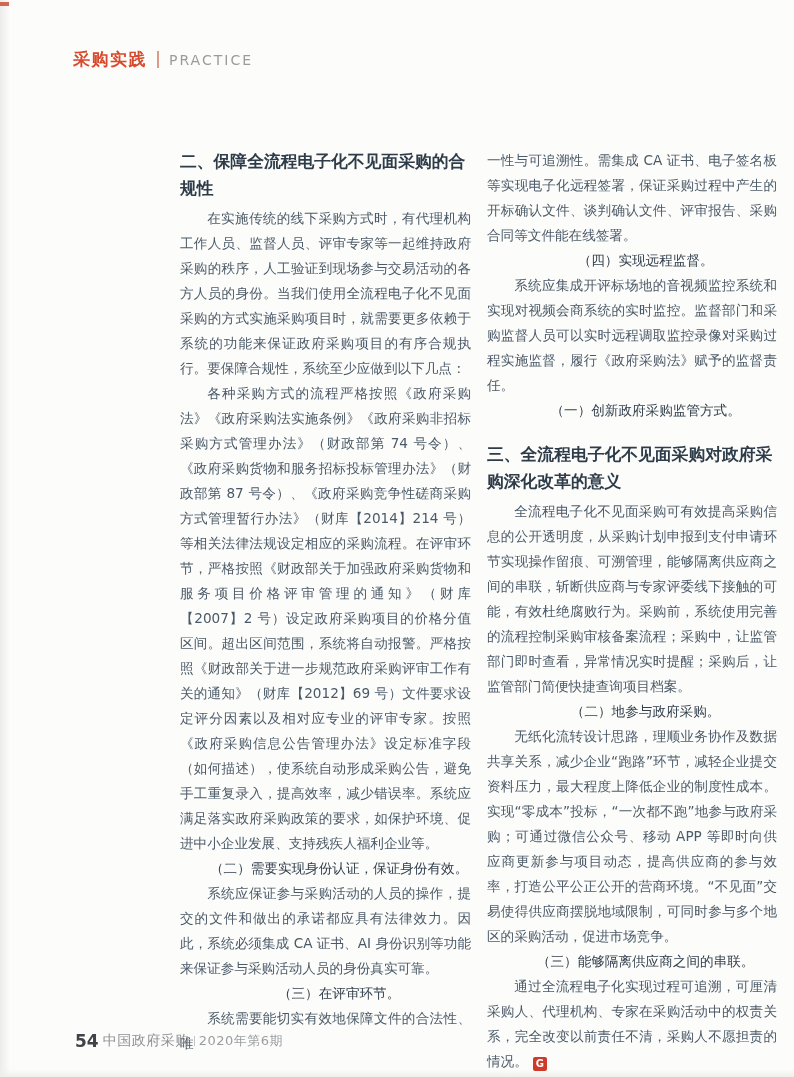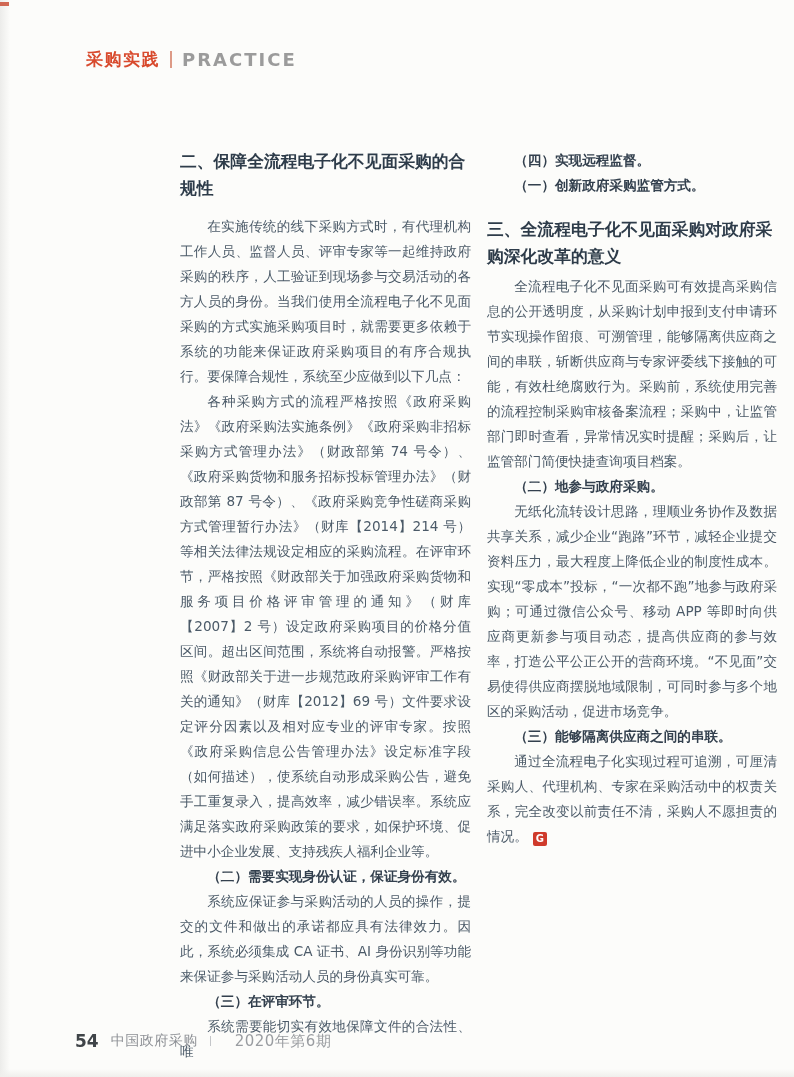--- a/index.html
+++ b/index.html
@@ -21,65 +21,65 @@
     position: absolute; left: 0; bottom: 0; width: 794px; height: 8px;
     background: linear-gradient(to top, #f0efec, rgba(252,252,250,0));
     pointer-events: none;
   }
   .corner-speck {
     position: absolute; left: 0; top: 2px; width: 9px; height: 4px;
     background: #c8452c; opacity: .8;
   }
   
   .page-header {
-    position: absolute; left: 86px; top: 48px;
+    position: absolute; left: 73px; top: 48px;
     display: flex; align-items: center; gap: 10px;
   }
   .cat-cn {
     color: #d84a2d; font-size: 17px; font-weight: 600; letter-spacing: 1.5px;
   }
   .cat-divider {
     width: 2px; height: 17px; background: #dd9a86;
   }
   .cat-en {
-    color: #9b9b9b; font-size: 18px; letter-spacing: 2px; font-weight: 700;
+    color: #9b9b9b; font-size: 14px; letter-spacing: 2px; font-weight: 400;
   }
   
   .column {
     position: absolute; top: 148px;
     font-size: 13.6px; line-height: 25px; color: #4b5a68;
     text-align: justify;
   }
   #col-left  { left: 180px; width: 291px; }
   #col-right { left: 487px; width: 290px; }
   .blk.h2 {
     font-size: 16.8px; font-weight: 700; color: #2e3c4a;
-    line-height: 27px; text-align: left; margin-bottom: 12px;
+    line-height: 27px; text-align: left; margin-bottom: 4px;
   }
   .blk.h2.spaced { margin-top: 18px; margin-bottom: 4px; }
   .blk.h3 {
-    font-weight: 700; color: #33404e; text-indent: 2em; text-align: left;
+    font-weight: 400; color: #33404e; text-indent: 2em; text-align: center;
   }
   .blk.p { text-indent: 2em; }
   .blk.p_cont { text-indent: 0; }
   .endmark {
     display: inline-block; width: 14px; height: 14px; margin-left: 5px;
     background: #cf3a2b; color: #ffffff; font-size: 10px; font-weight: 700;
     line-height: 14px; text-align: center; text-indent: 0;
     vertical-align: -1px; border-radius: 2px;
   }
   
   .page-footer {
     position: absolute; left: 75px; top: 1031px;
-    display: flex; align-items: center; gap: 12px;
+    display: flex; align-items: center; gap: 4px;
   }
   .page-num { font-size: 17px; font-weight: 700; color: #3f4448; }
   .footer-mag { font-size: 14px; color: #8d9095; letter-spacing: .5px; }
   .footer-div { width: 1px; height: 10px; background: #c4c6c9; }
-  .footer-issue { font-size: 15px; color: #9a9da1; letter-spacing: .5px; margin-left: 12px; }
+  .footer-issue { font-size: 13px; color: #9a9da1; letter-spacing: .5px; }
 </style>
 </head>
 <body>
 
 <div class="edge-left"></div>
 <div class="edge-bottom"></div>
 <div class="corner-speck"></div>
 
 <div class="page-header">
   <span class="cat-cn">采购实践</span>
@@ -90,21 +90,23 @@
 <div class="column" id="col-left">
     <div class="blk h2">二、保障全流程电子化不见面采购的合规性</div>
     <div class="blk p">在实施传统的线下采购方式时，有代理机构工作人员、监督人员、评审专家等一起维持政府采购的秩序，人工验证到现场参与交易活动的各方人员的身份。当我们使用全流程电子化不见面采购的方式实施采购项目时，就需要更多依赖于系统的功能来保证政府采购项目的有序合规执行。要保障合规性，系统至少应做到以下几点：</div>
     <div class="blk p">各种采购方式的流程严格按照《政府采购法》《政府采购法实施条例》《政府采购非招标采购方式管理办法》（财政部第 74 号令）、《政府采购货物和服务招标投标管理办法》（财政部第 87 号令）、《政府采购竞争性磋商采购方式管理暂行办法》（财库【2014】214 号）等相关法律法规设定相应的采购流程。在评审环节，严格按照《财政部关于加强政府采购货物和服务项目价格评审管理的通知》（财库【2007】2 号）设定政府采购项目的价格分值区间。超出区间范围，系统将自动报警。严格按照《财政部关于进一步规范政府采购评审工作有关的通知》（财库【2012】69 号）文件要求设定评分因素以及相对应专业的评审专家。按照《政府采购信息公告管理办法》设定标准字段（如何描述），使系统自动形成采购公告，避免手工重复录入，提高效率，减少错误率。系统应满足落实政府采购政策的要求，如保护环境、促进中小企业发展、支持残疾人福利企业等。</div>
     <div class="blk h3">（二）需要实现身份认证，保证身份有效。</div>
     <div class="blk p">系统应保证参与采购活动的人员的操作，提交的文件和做出的承诺都应具有法律效力。因此，系统必须集成 CA 证书、AI 身份识别等功能来保证参与采购活动人员的身份真实可靠。</div>
     <div class="blk h3">（三）在评审环节。</div>
     <div class="blk p">系统需要能切实有效地保障文件的合法性、唯</div>
   </div>
 <div class="column" id="col-right">
+    <div class="blk p_cont">一性与可追溯性。需集成 CA 证书、电子签名板等实现电子化远程签署，保证采购过程中产生的开标确认文件、谈判确认文件、评审报告、采购合同等文件能在线签署。</div>
     <div class="blk h3">（四）实现远程监督。</div>
+    <div class="blk p">系统应集成开评标场地的音视频监控系统和实现对视频会商系统的实时监控。监督部门和采购监督人员可以实时远程调取监控录像对采购过程实施监督，履行《政府采购法》赋予的监督责任。</div>
     <div class="blk h3">（一）创新政府采购监管方式。</div>
     <div class="blk h2 spaced">三、全流程电子化不见面采购对政府采购深化改革的意义</div>
     <div class="blk p">全流程电子化不见面采购可有效提高采购信息的公开透明度，从采购计划申报到支付申请环节实现操作留痕、可溯管理，能够隔离供应商之间的串联，斩断供应商与专家评委线下接触的可能，有效杜绝腐败行为。采购前，系统使用完善的流程控制采购审核备案流程；采购中，让监管部门即时查看，异常情况实时提醒；采购后，让监管部门简便快捷查询项目档案。</div>
     <div class="blk h3">（二）地参与政府采购。</div>
     <div class="blk p">无纸化流转设计思路，理顺业务协作及数据共享关系，减少企业“跑路”环节，减轻企业提交资料压力，最大程度上降低企业的制度性成本。实现“零成本”投标，“一次都不跑”地参与政府采购；可通过微信公众号、移动 APP 等即时向供应商更新参与项目动态，提高供应商的参与效率，打造公平公正公开的营商环境。“不见面”交易使得供应商摆脱地域限制，可同时参与多个地区的采购活动，促进市场竞争。</div>
     <div class="blk h3">（三）能够隔离供应商之间的串联。</div>
     <div class="blk p">通过全流程电子化实现过程可追溯，可厘清采购人、代理机构、专家在采购活动中的权责关系，完全改变以前责任不清，采购人不愿担责的情况。<span class="endmark">G</span></div>
   </div>
 
 <div class="page-footer">

